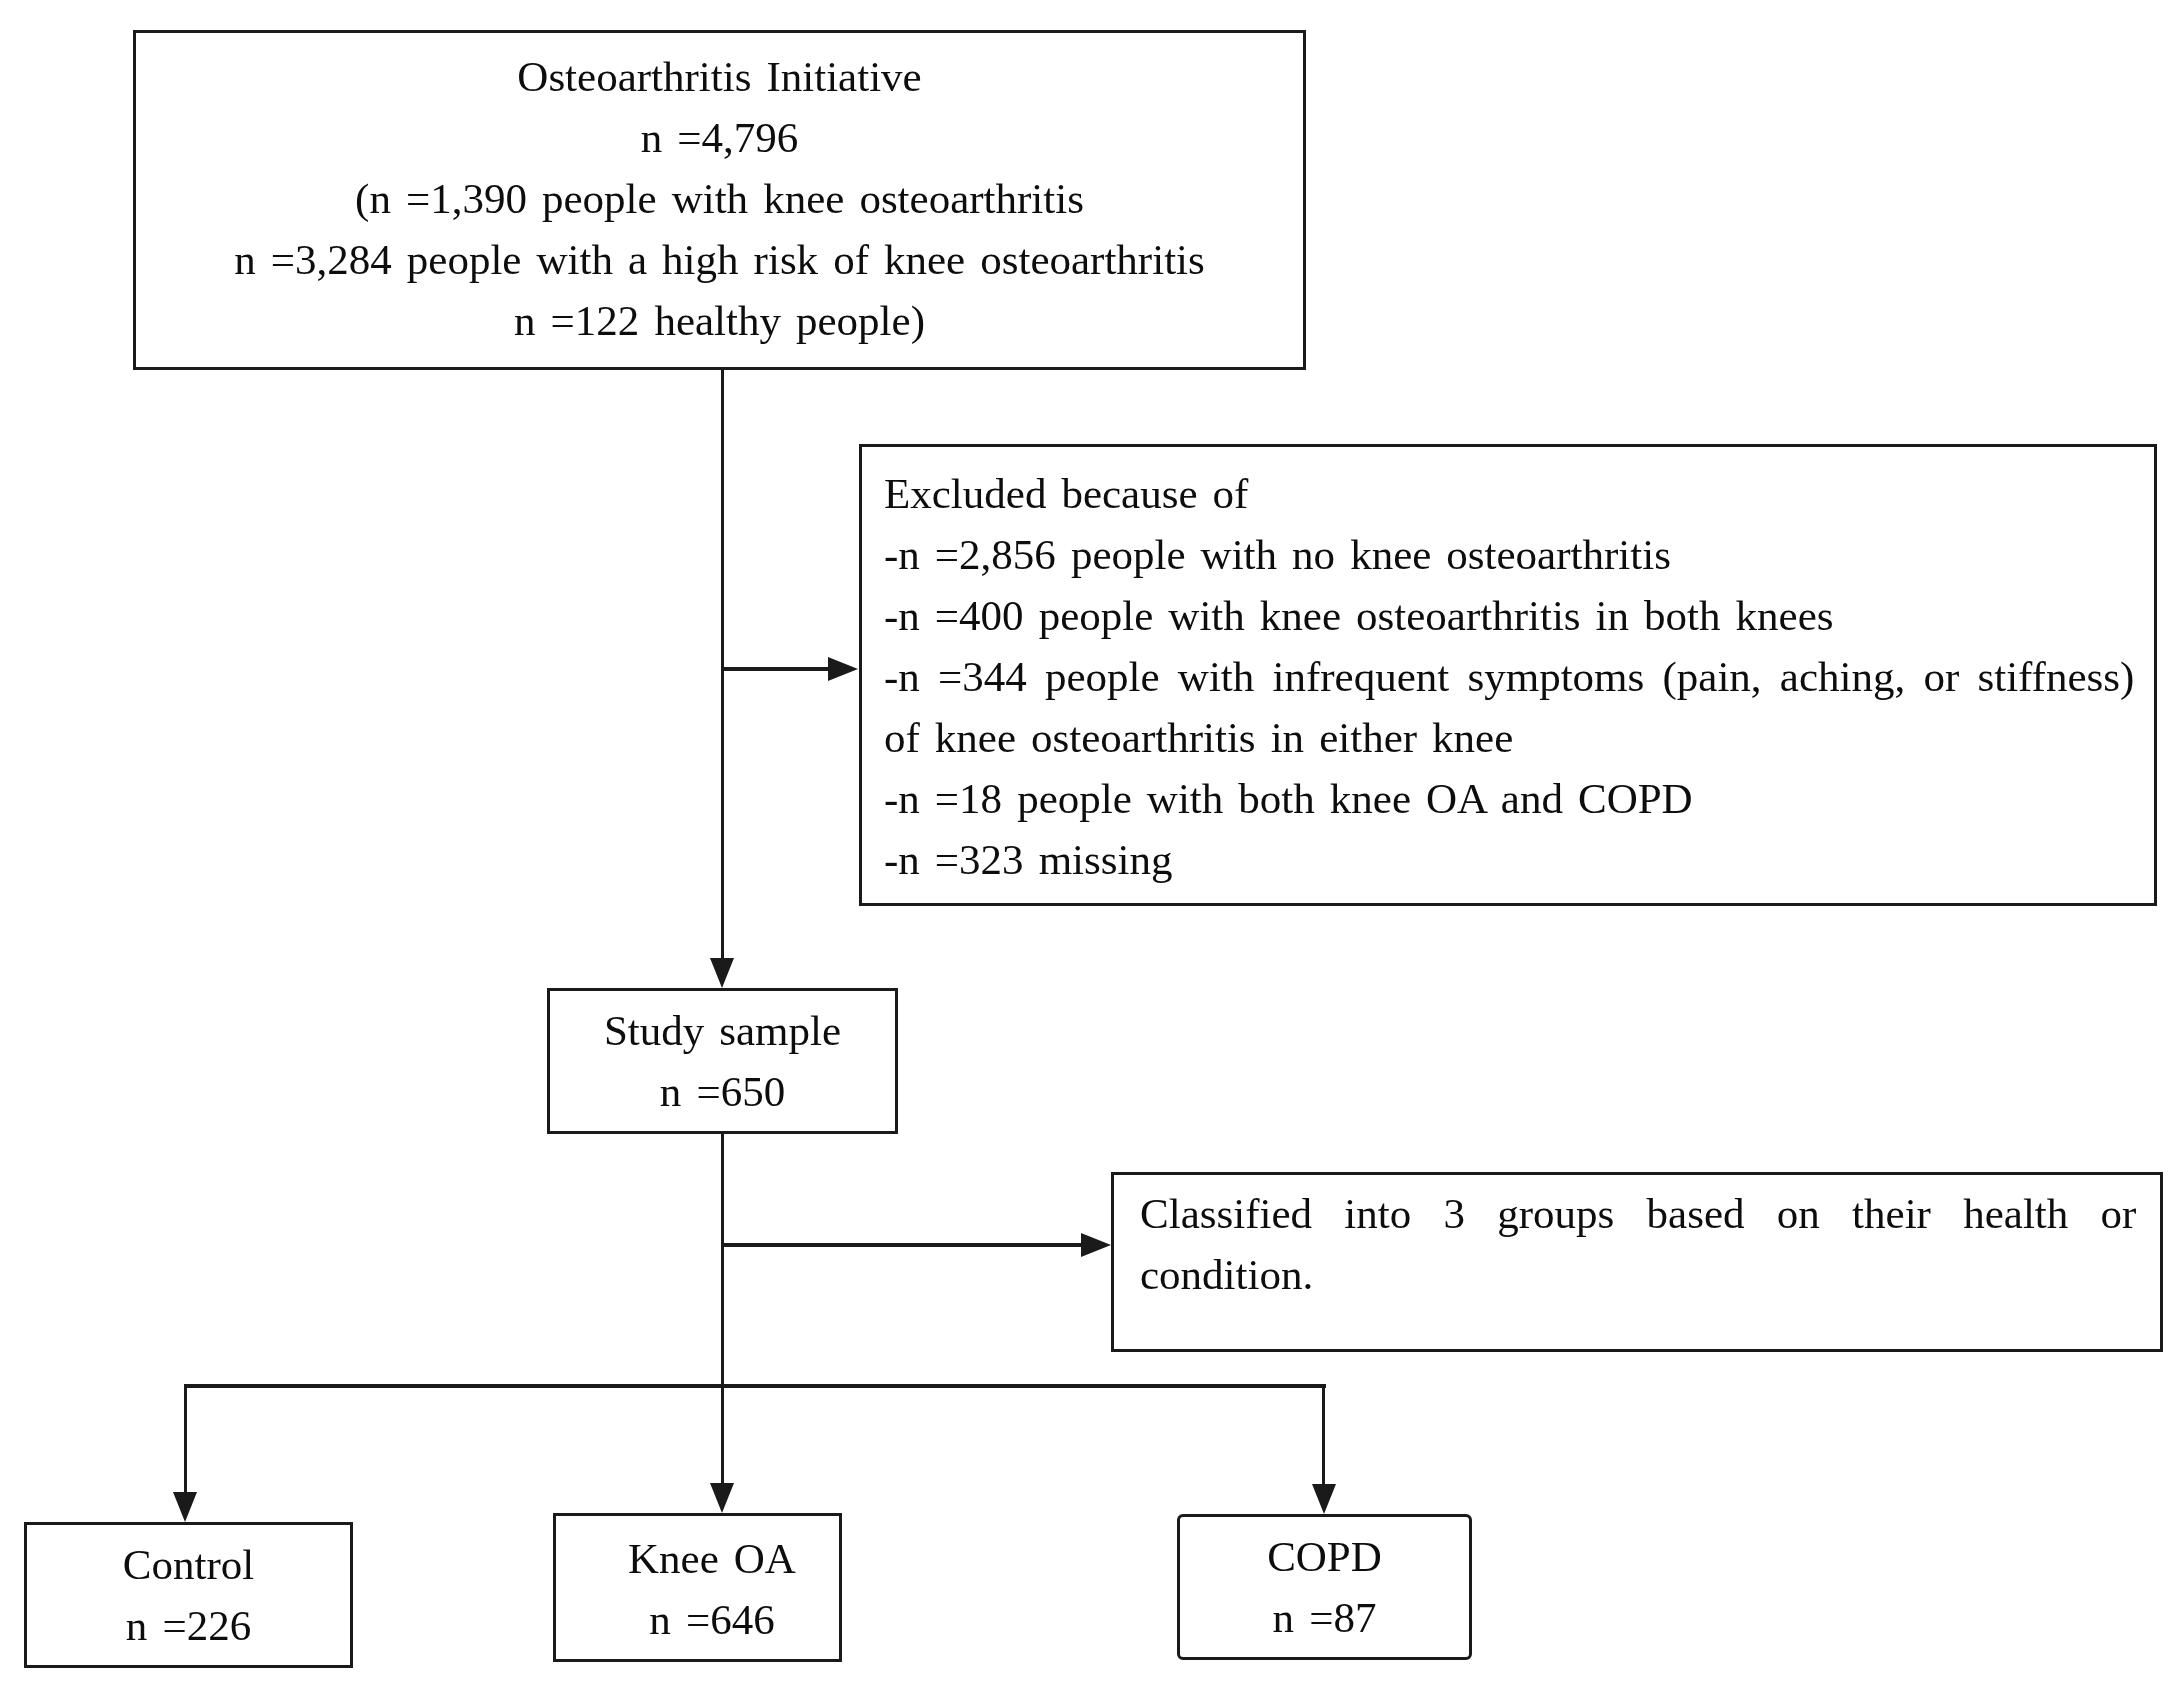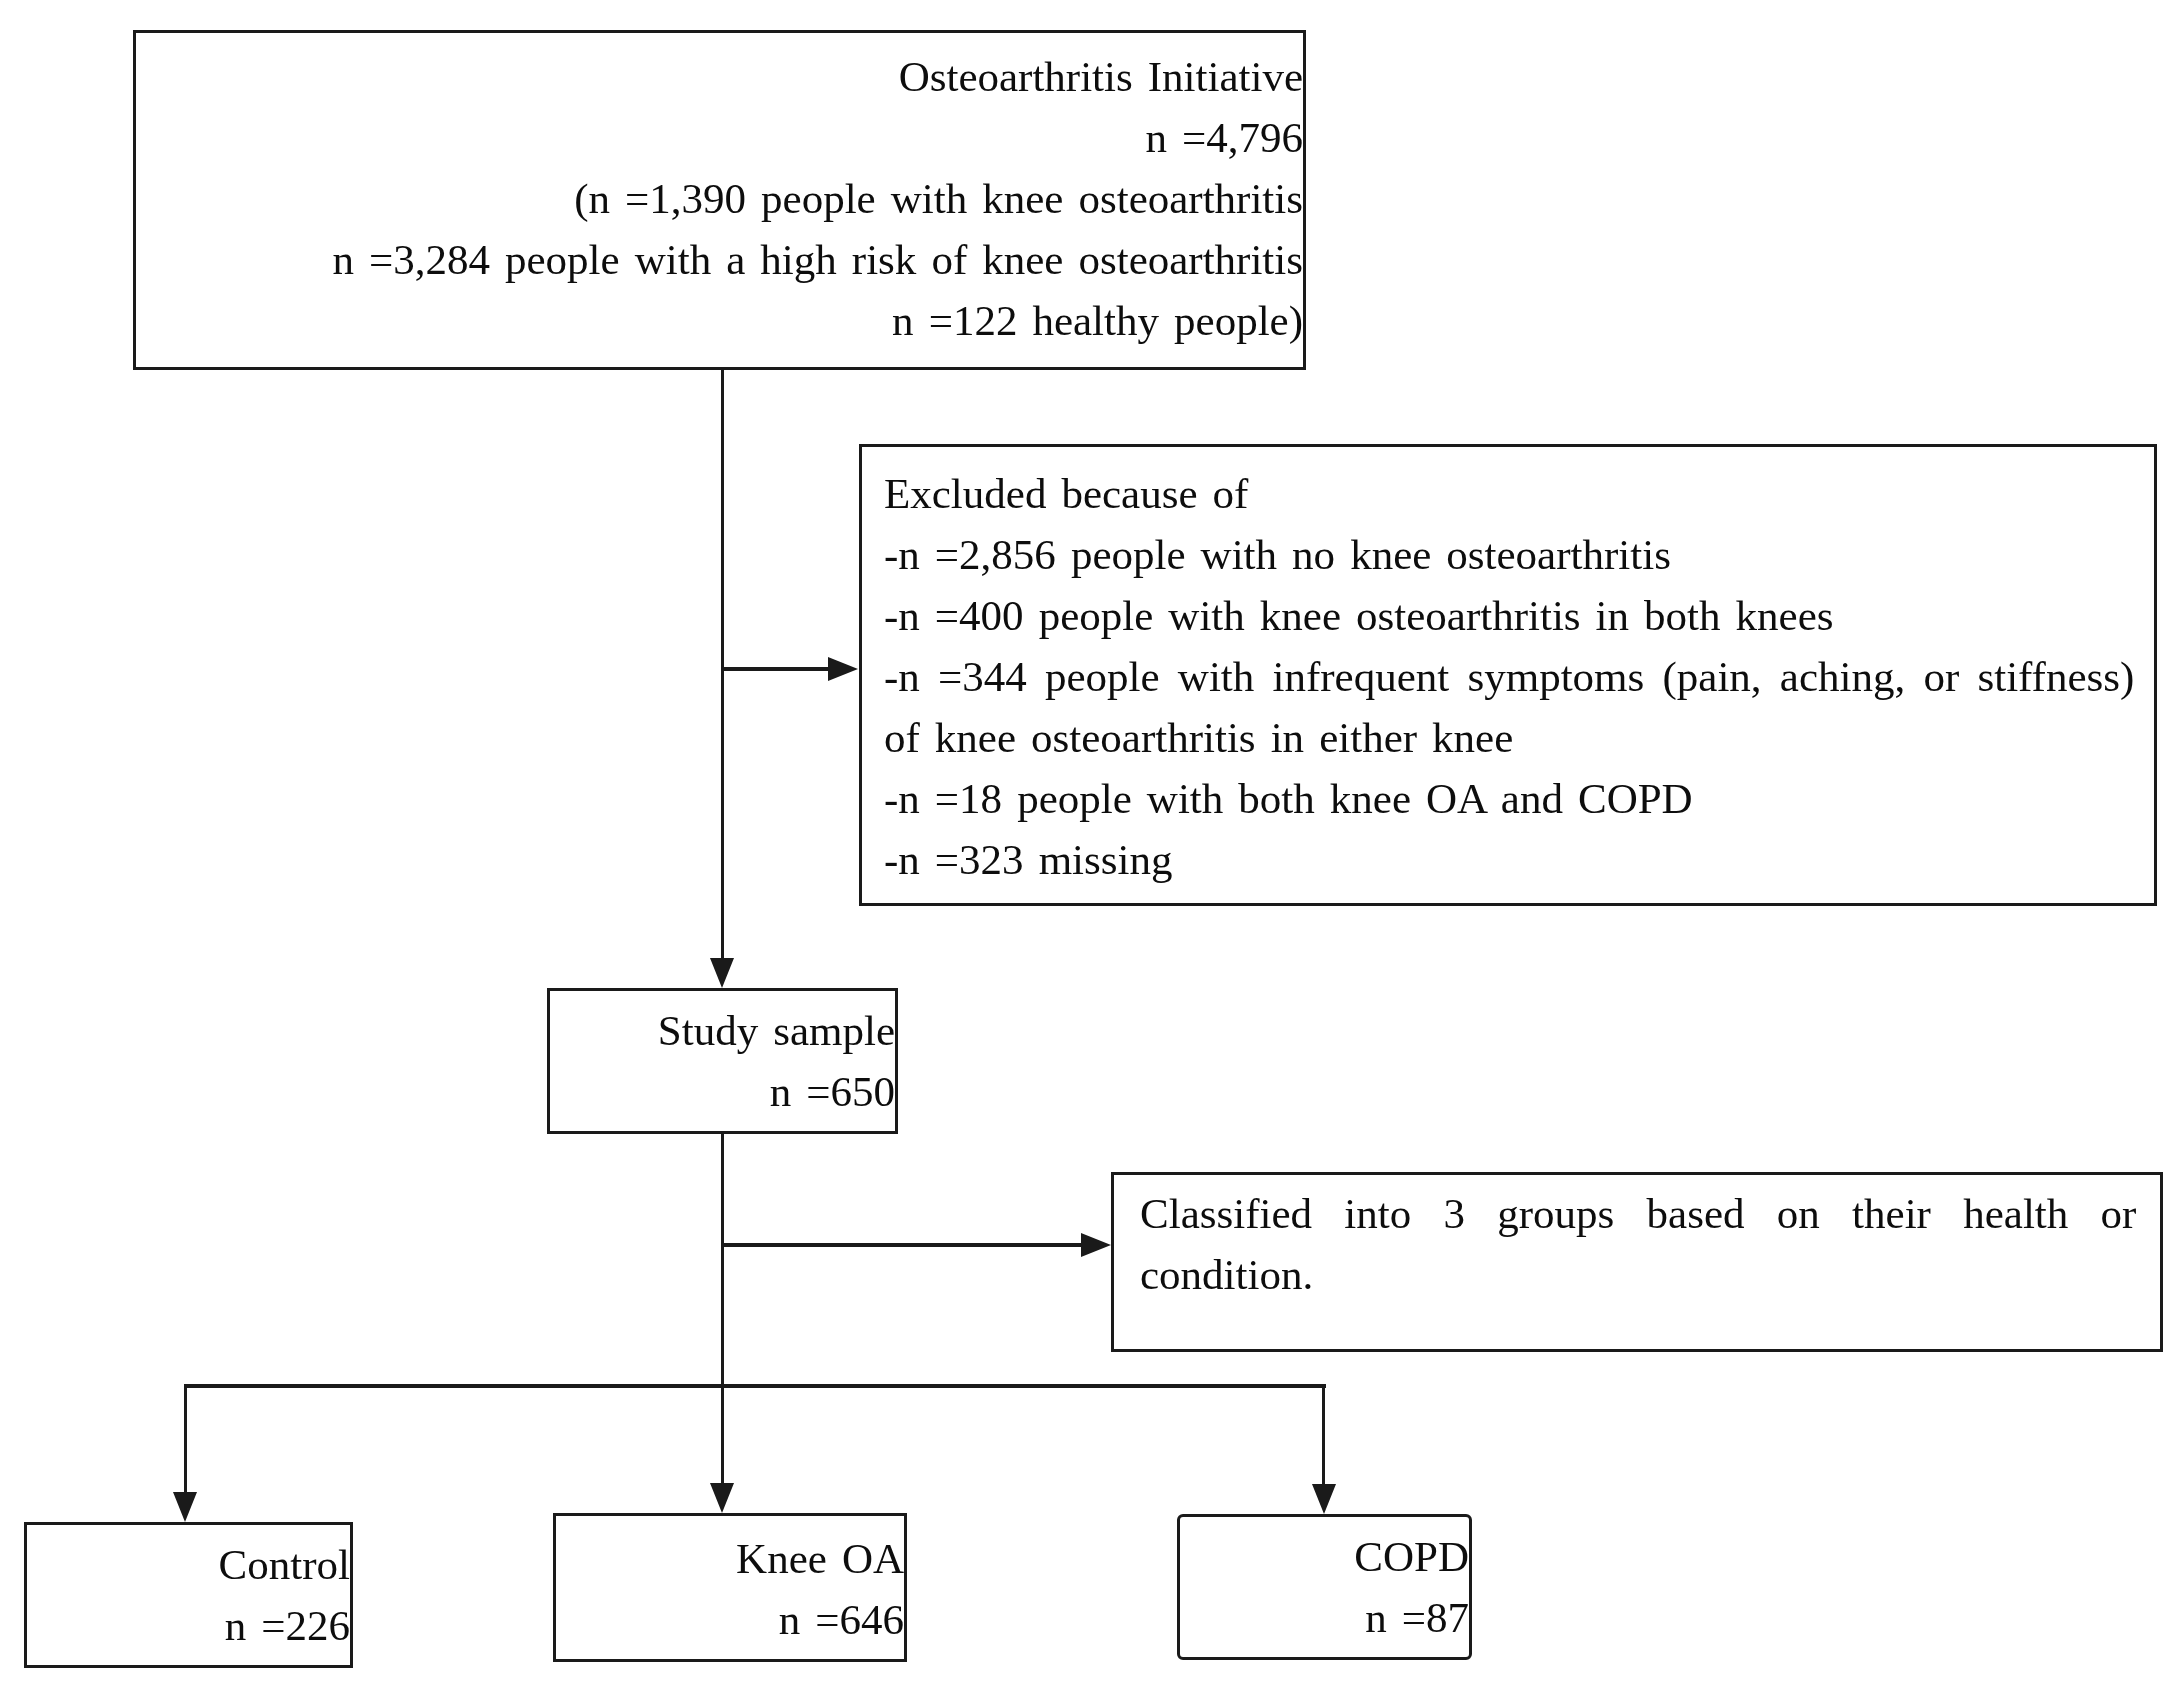--- a/index.html
+++ b/index.html
@@ -21,21 +21,21 @@
     box-sizing: border-box;
     border: 3.9px solid #1a1a1a;
     background: #ffffff;
   }
   .txt {
     font-size: 43px;
     line-height: 61px;
     word-spacing: 0.10em;
     white-space: normal;
   }
-  .center { text-align: right; }
+  .center { text-align: center; }
   .justify { text-align: justify; }
   .vline, .hline {
     position: absolute;
     background: #1a1a1a;
   }
   .arrow-down {
     position: absolute;
     width: 0; height: 0;
     border-left: 12.5px solid transparent;
     border-right: 12.5px solid transparent;
@@ -47,21 +47,21 @@
     border-top: 12.5px solid transparent;
     border-bottom: 12.5px solid transparent;
     border-left: 30px solid #1a1a1a;
   }
   
   #box-oai        { left: 133px;  top: 29.5px;   width: 1173px; height: 340px; padding-top: 13px; }
   #box-excluded   { left: 859px; top: 444px;  width: 1298px; height: 462px; padding: 15.7px 19.7px 0 22px; }
   #box-study      { left: 547px;  top: 988px; width: 351px;  height: 146px; padding-top: 9.2px; }
   #box-classified { left: 1111px; top: 1172px; width: 1052px; height: 180px; padding: 7.9px 23.6px 0 26px; }
   #box-control    { left: 24px;   top: 1522px; width: 329px;  height: 146px; padding-top: 9.2px; }
-  #box-kneeoa     { left: 553px;  top: 1513px; width: 354px;  height: 149px; padding-top: 11.8px; padding-left: 29px; }
+  #box-kneeoa     { left: 553px;  top: 1513px; width: 289px;  height: 149px; padding-top: 11.8px; padding-left: 29px; }
   #box-copd       { left: 1177px; top: 1514px; width: 295px;  height: 146px; padding-top: 9.2px; border-radius: 6px; }
   
   #v-trunk-1      { left: 721px; top: 369px;  width: 3.3px;    height: 590px; }
   #a-study        { left: 710px; top: 958px; }
   #h-excluded     { left: 722px; top: 667px; width: 108px;  height: 3.9px; }
   #a-excluded     { left: 828px; top: 657px; }
   #v-trunk-2      { left: 721px; top: 1134px; width: 3.3px;    height: 251px; }
   #h-classified   { left: 722px; top: 1243px; width: 360px;  height: 3.9px; }
   #a-classified   { left: 1081px; top: 1233px; }
   #h-distribution { left: 184px;  top: 1384px; width: 1142px; height: 3.9px; }

